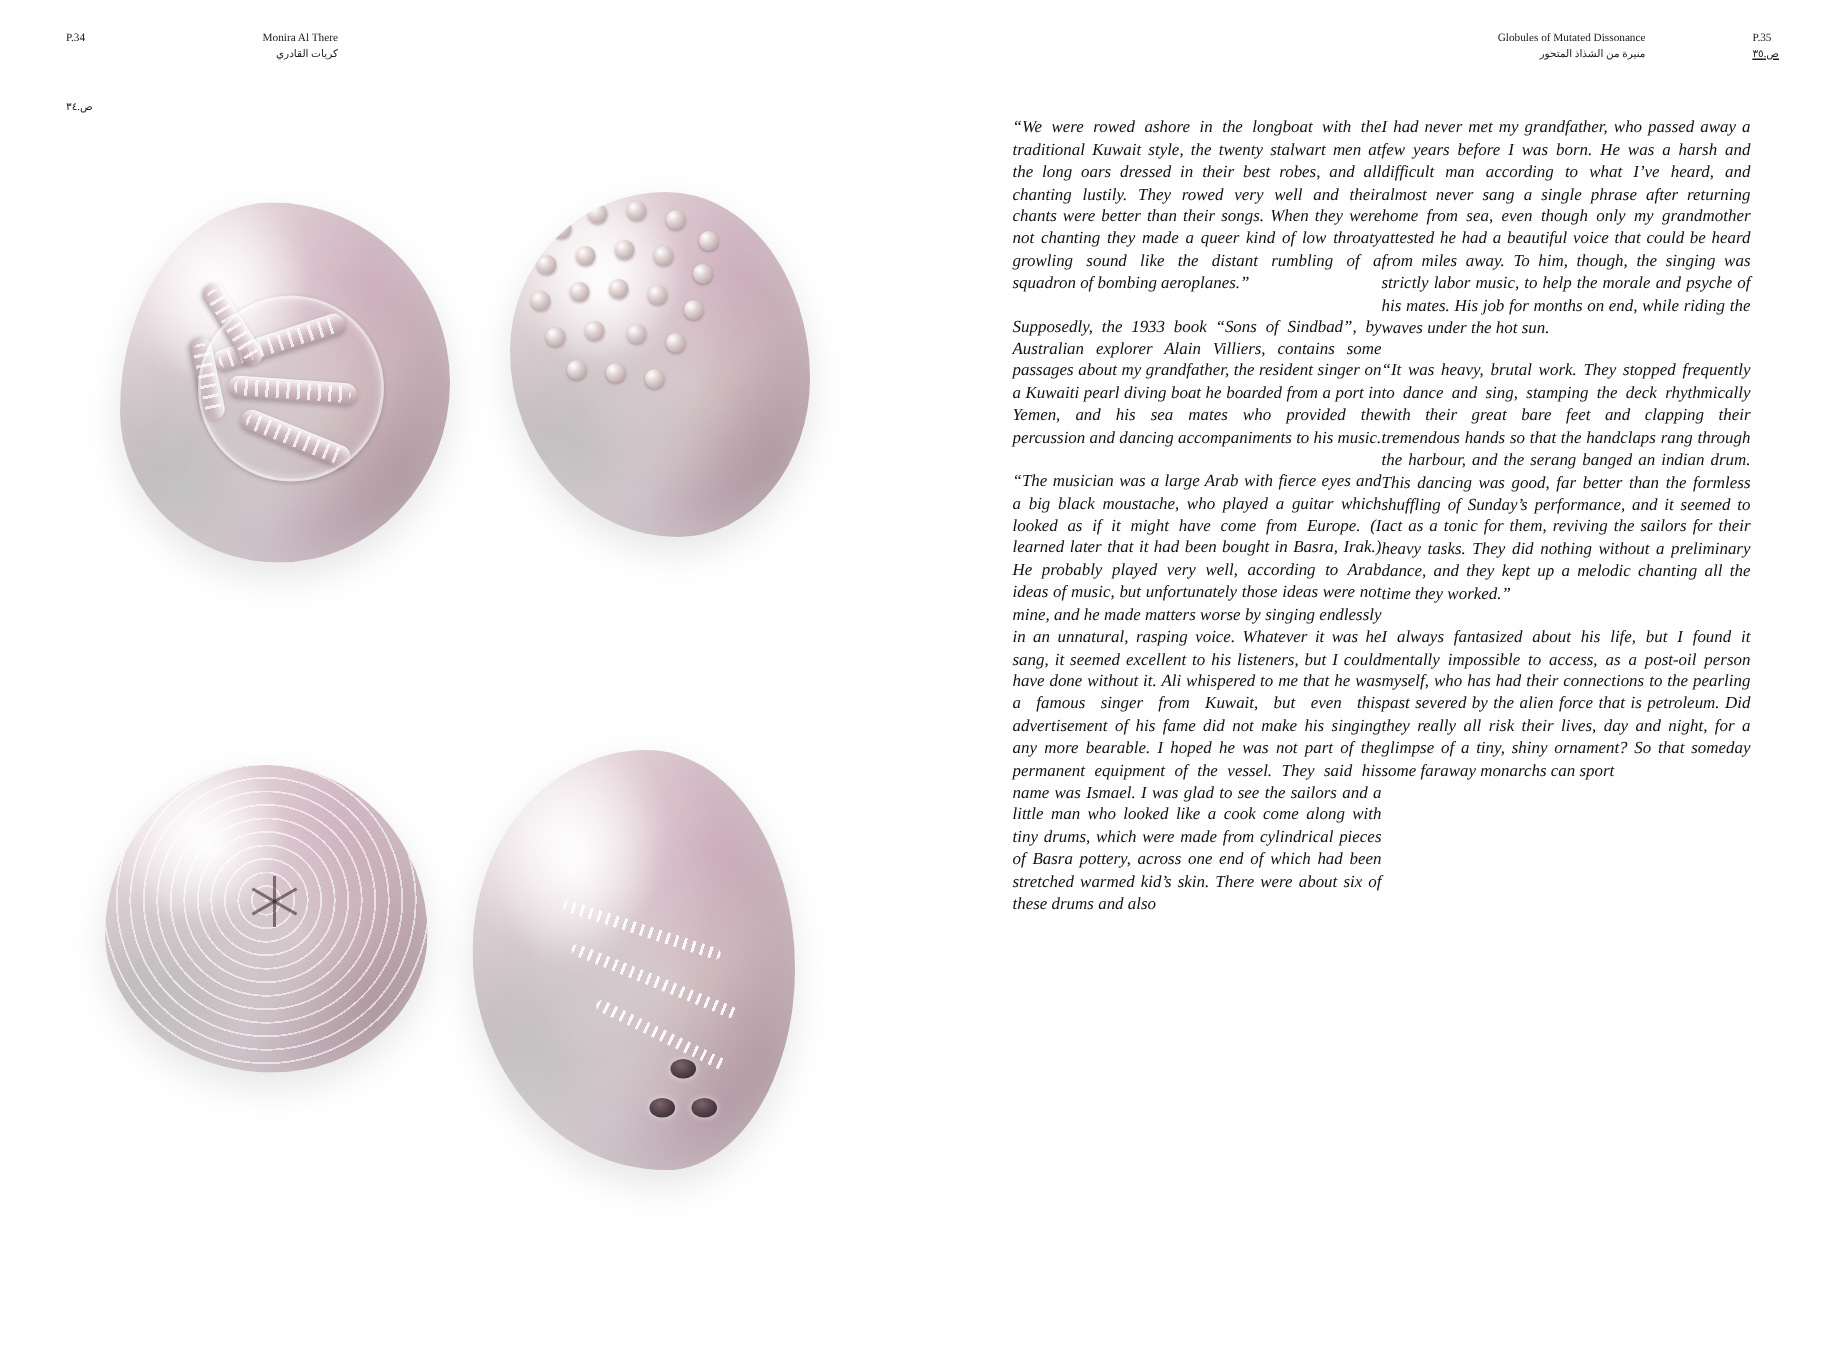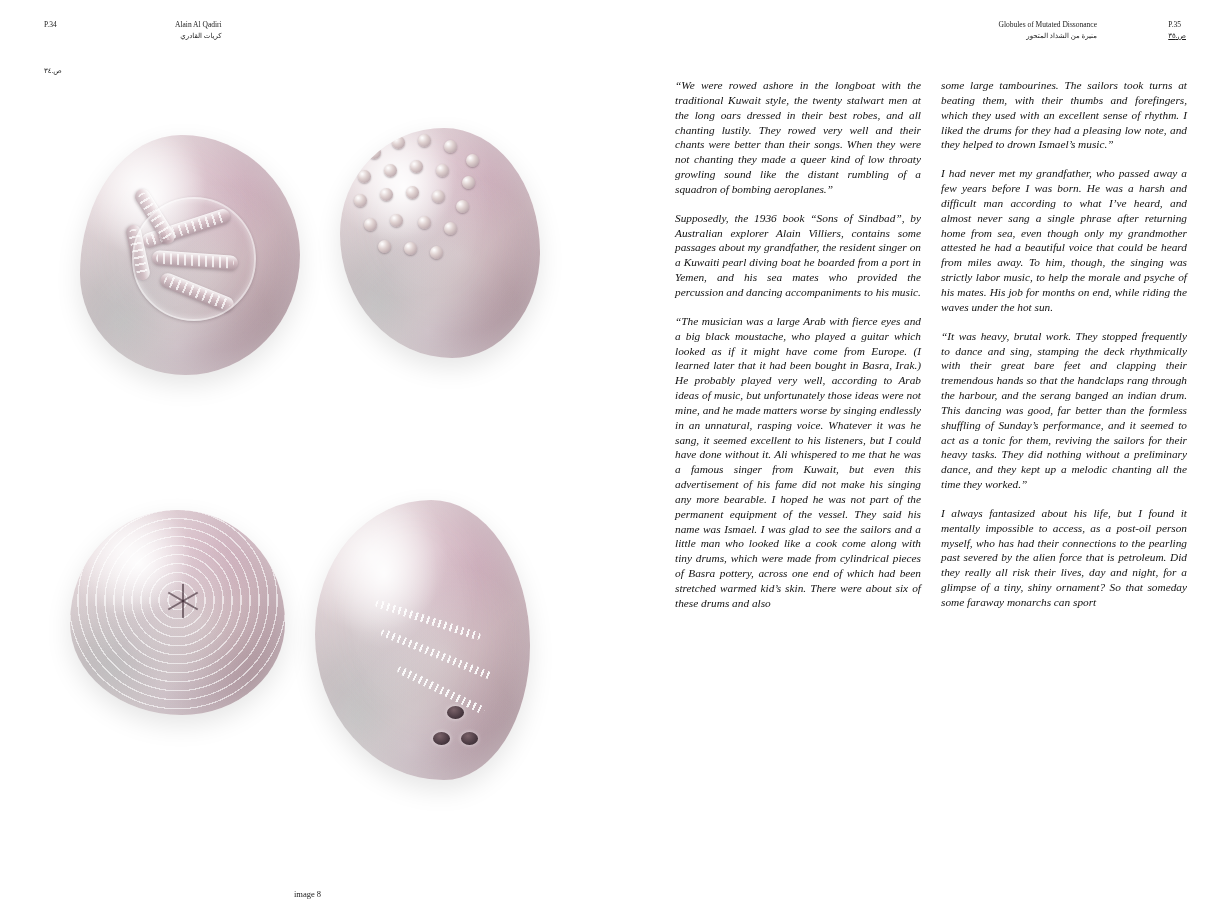--- a/index.html
+++ b/index.html
@@ -167,21 +167,20 @@
   .text-page {
     position: absolute;
     left: 615px; top: 0;
     width: 615px; height: 870px;
   }
   .columns {
     position: absolute;
     left: 60px; top: 78px;
     width: 512px;
     display: flex;
-    gap: 20px;
   }
   .col {
     width: 246px;
   }
   p.body {
     margin: 0 0 14px 0;
     font-size: 11.3px;
     line-height: 1.315;
     text-align: justify;
     text-justify: inter-word;
@@ -198,21 +197,21 @@
 <body>
 
 <div class="plate-page">
 
   <div class="runhead left-folio">
     <span>P.34</span>
     <span class="ar">ص.٣٤</span>
   </div>
 
   <div class="runhead left-author">
-    <span>Alain Al Qadiri</span>
+    <span>Monira Al There</span>
     <span class="ar">كريات القادري</span>
   </div>
 
   <div class="figure-grid">
 
     <div class="pearl-wrap p1">
       <div class="pearl">
         <div class="sheen"></div>
         <div class="arm" style="width:92px; left:60px; top:86px; transform:rotate(-18deg);"></div>
         <div class="arm" style="width:86px; left:72px; top:118px; transform:rotate(4deg);"></div>
@@ -270,41 +269,39 @@
         <div class="seam" style="width:118px; left:62px; top:150px; transform:rotate(22deg);"></div>
         <div class="seam" style="width:96px; left:78px; top:186px; transform:rotate(26deg);"></div>
         <div class="hole" style="left:132px; top:206px;"></div>
         <div class="hole" style="left:118px; top:232px;"></div>
         <div class="hole" style="left:146px; top:232px;"></div>
       </div>
     </div>
 
   </div>
 
-  <div class="caption">image 8</div>
 </div>
 
 <div class="text-page">
 
   <div class="runhead right-title">
     <span>Globules of Mutated Dissonance</span>
     <span class="ar">منيرة من الشذاذ المتحور</span>
   </div>
 
   <div class="runhead right-folio">
     <span>P.35</span>
     <span class="ar">ص.٣٥</span>
   </div>
 
   <div class="columns">
     <div class="col">
       <p class="body quote">“We were rowed ashore in the longboat with the traditional Kuwait style, the twenty stalwart men at the long oars dressed in their best robes, and all chanting lustily. They rowed very well and their chants were better than their songs. When they were not chanting they made a queer kind of low throaty growling sound like the distant rumbling of a squadron of bombing aeroplanes.”</p>
-      <p class="body">Supposedly, the 1936 book “Sons of Sindbad”, by Australian explorer Alain Villiers, contains some passages about my grandfather, the resident singer on a Kuwaiti pearl diving boat he boarded from a port in Yemen, and his sea mates who provided the percussion and dancing accompaniments to his music.</p>
+      <p class="body">Supposedly, the 1933 book “Sons of Sindbad”, by Australian explorer Alain Villiers, contains some passages about my grandfather, the resident singer on a Kuwaiti pearl diving boat he boarded from a port in Yemen, and his sea mates who provided the percussion and dancing accompaniments to his music.</p>
       <p class="body quote">“The musician was a large Arab with fierce eyes and a big black moustache, who played a guitar which looked as if it might have come from Europe. (I learned later that it had been bought in Basra, Irak.) He probably played very well, according to Arab ideas of music, but unfortunately those ideas were not mine, and he made matters worse by singing endlessly in an unnatural, rasping voice. Whatever it was he sang, it seemed excellent to his listeners, but I could have done without it. Ali whispered to me that he was a famous singer from Kuwait, but even this advertisement of his fame did not make his singing any more bearable. I hoped he was not part of the permanent equipment of the vessel. They said his name was Ismael. I was glad to see the sailors and a little man who looked like a cook come along with tiny drums, which were made from cylindrical pieces of Basra pottery, across one end of which had been stretched warmed kid’s skin. There were about six of these drums and also</p>
     </div>
     <div class="col">
-      <p class="body quote">some large tambourines. The sailors took turns at beating them, with their thumbs and forefingers, which they used with an excellent sense of rhythm. I liked the drums for they had a pleasing low note, and they helped to drown Ismael’s music.”</p>
       <p class="body">I had never met my grandfather, who passed away a few years before I was born. He was a harsh and difficult man according to what I’ve heard, and almost never sang a single phrase after returning home from sea, even though only my grandmother attested he had a beautiful voice that could be heard from miles away. To him, though, the singing was strictly labor music, to help the morale and psyche of his mates. His job for months on end, while riding the waves under the hot sun.</p>
       <p class="body quote">“It was heavy, brutal work. They stopped frequently to dance and sing, stamping the deck rhythmically with their great bare feet and clapping their tremendous hands so that the handclaps rang through the harbour, and the serang banged an indian drum. This dancing was good, far better than the formless shuffling of Sunday’s performance, and it seemed to act as a tonic for them, reviving the sailors for their heavy tasks. They did nothing without a preliminary dance, and they kept up a melodic chanting all the time they worked.”</p>
       <p class="body">I always fantasized about his life, but I found it mentally impossible to access, as a post-oil person myself, who has had their connections to the pearling past severed by the alien force that is petroleum. Did they really all risk their lives, day and night, for a glimpse of a tiny, shiny ornament? So that someday some faraway monarchs can sport</p>
     </div>
   </div>
 </div>
 
 </body></html>

